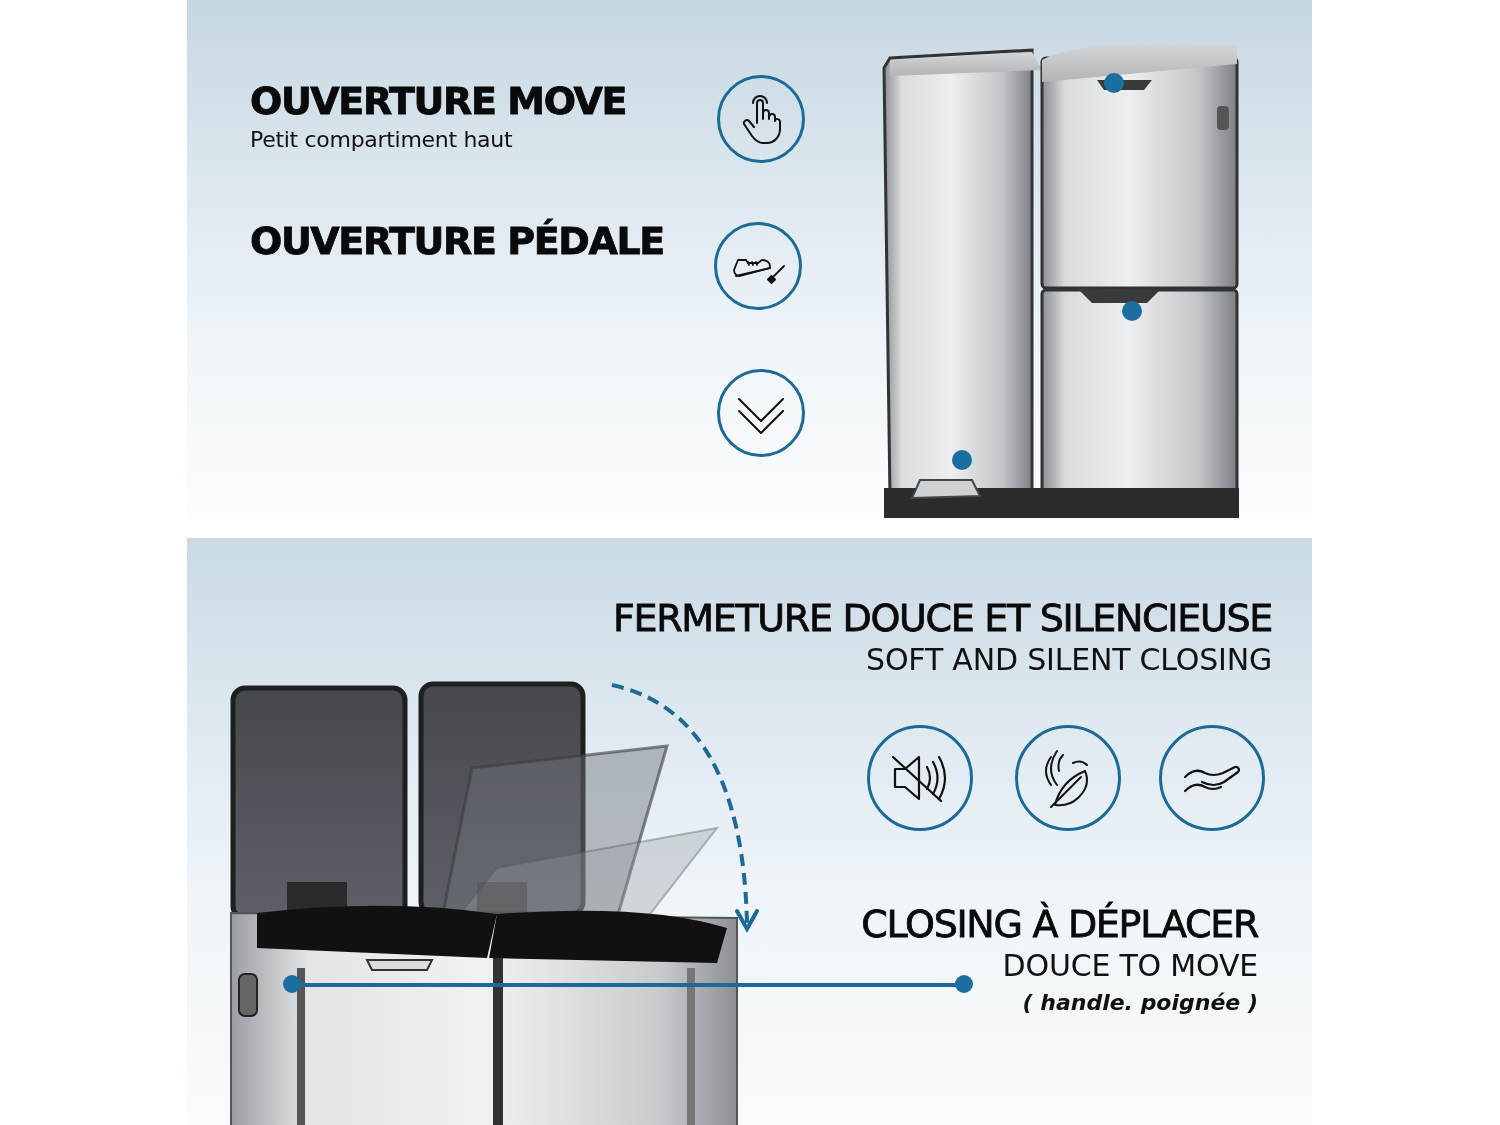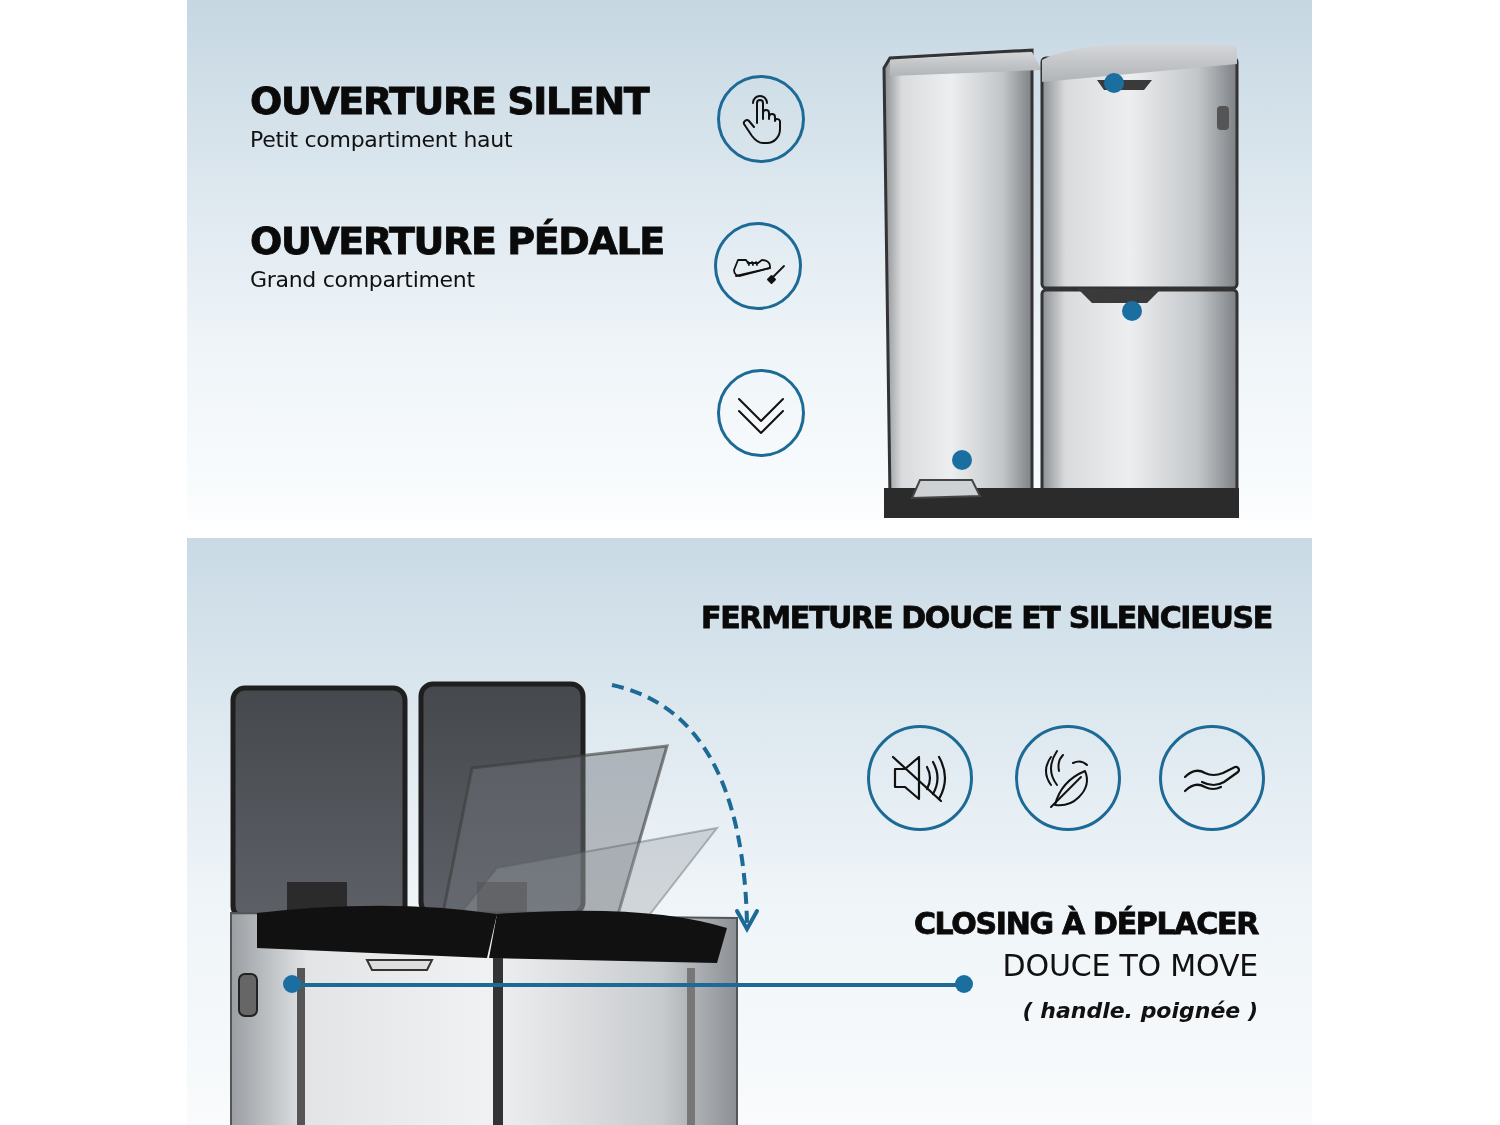--- a/index.html
+++ b/index.html
@@ -16,39 +16,38 @@
   .feat-title { font-family: "DejaVu Sans", sans-serif; font-weight: 900; font-size: 38px; letter-spacing: -1.4px; line-height: 42px; color: #0a0a0a; -webkit-text-stroke: 0.8px #0a0a0a; }
   .feat-sub { font-family: "DejaVu Sans", sans-serif; font-size: 22px; line-height: 36px; color: #111; letter-spacing: -0.3px; }
 
   .icon-circle { position: absolute; width: 88px; height: 88px; border: 3px solid #1c6a95; border-radius: 50%; display: flex; align-items: center; justify-content: center; }
   .icon-circle svg { width: 60px; height: 60px; }
 
   .bin { position: absolute; }
   .dot { position: absolute; width: 20px; height: 20px; border-radius: 50%; background: #1b6fa0; }
 
   .right-head { position: absolute; right: 40px; text-align: right; }
-  .big-title { font-family: "DejaVu Sans", sans-serif; font-weight: 700; font-size: 30px; letter-spacing: -1.3px; color: #0a0a0a; -webkit-text-stroke: 0.8px #0a0a0a; line-height: 44px; }
+  .big-title { font-family: "DejaVu Sans", sans-serif; font-weight: 400; font-size: 38px; letter-spacing: -1.3px; color: #0a0a0a; -webkit-text-stroke: 0.8px #0a0a0a; line-height: 44px; }
   .sub-caps { font-family: "DejaVu Sans", sans-serif; font-size: 30px; color: #111; line-height: 40px; letter-spacing: -0.2px; }
   .note { font-family: "DejaVu Sans", sans-serif; font-style: italic; font-weight: bold; font-size: 22px; color: #111; }
 
   .sym-circle { position: absolute; width: 106px; height: 106px; border: 3px solid #1c6a95; border-radius: 50%; display: flex; align-items: center; justify-content: center; }
   .sym-circle svg { width: 70px; height: 70px; }
 </style>
 </head>
 <body>
 
 <div class="panel panel-top">
 
   <div class="feat" style="top:80px;">
-    <div class="feat-title">OUVERTURE SILENT</div>
+    <div class="feat-title">OUVERTURE MOVE</div>
     <div class="feat-sub">Petit compartiment haut</div>
   </div>
   <div class="feat" style="top:220px;">
     <div class="feat-title">OUVERTURE PÉDALE</div>
-    <div class="feat-sub">Grand compartiment</div>
   </div>
 
   <div class="icon-circle" style="left:530px; top:75px;">
     <svg viewBox="0 0 60 60" fill="none" stroke="#111" stroke-width="2" stroke-linecap="round" stroke-linejoin="round">
       <path d="M26 34 V14 a3 3 0 0 1 6 0 V30 M32 28 v-4 a3 3 0 0 1 6 0 v6 M38 28 a3 3 0 0 1 6 0 v4 M44 31 a3 3 0 0 1 5 1 v8 c0 8 -6 14 -13 14 h-4 c-5 0 -8 -3 -11 -7 l-8 -12 a3 3 0 0 1 5 -3 l5 6"></path>
       <path d="M22 14 a7 7 0 0 1 14 0"></path>
     </svg>
   </div>
   <div class="icon-circle" style="left:527px; top:222px;">
     <svg viewBox="0 0 60 60" fill="none" stroke="#111" stroke-width="1.8" stroke-linecap="round" stroke-linejoin="round">
@@ -102,20 +101,21 @@
     <div class="dot" style="left:222px; top:45px;"></div>
     <div class="dot" style="left:240px; top:273px;"></div>
     <div class="dot" style="left:70px; top:422px;"></div>
   </div>
 </div>
 
 <div class="panel panel-bottom">
 
   <div class="right-head" style="top:58px;">
     <div class="big-title">FERMETURE DOUCE ET SILENCIEUSE</div>
+    <div class="sub-caps">SOFT AND SILENT CLOSING</div>
   </div>
 
   <div class="sym-circle" style="left:680px; top:187px;">
     <svg viewBox="0 0 70 70" fill="none" stroke="#111" stroke-width="2.2" stroke-linecap="round" stroke-linejoin="round">
       <path d="M10 26 h10 l14 -12 v42 l-14 -12 h-10 z"></path>
       <path d="M42 24 q6 11 0 22 M48 19 q9 16 0 32 M54 14 q12 21 0 42"></path>
       <path d="M8 14 L56 58"></path>
     </svg>
   </div>
   <div class="sym-circle" style="left:828px; top:187px;">
@@ -129,21 +129,21 @@
   <div class="sym-circle" style="left:972px; top:187px;">
     <svg viewBox="0 0 70 70" fill="none" stroke="#111" stroke-width="2.2" stroke-linecap="round" stroke-linejoin="round">
       <path d="M8 34 q10 -10 20 -4 q8 4 18 0 l12 -6 a3 3 0 0 1 3 5 l-14 10 q-10 6 -22 0"></path>
       <path d="M8 48 q10 -10 20 -4 q8 4 16 0"></path>
     </svg>
   </div>
 
   <div class="right-head" style="top:364px; right:54px;">
     <div class="big-title">CLOSING À DÉPLACER</div>
     <div class="sub-caps">DOUCE TO MOVE</div>
-    <div class="note" style="margin-top:12px;">( handle. poignée )</div>
+    <div class="note" style="margin-top:4px;">( handle. poignée )</div>
   </div>
 
   <div class="bin" style="left:40px; top:140px; width:560px; height:450px;">
     <svg viewBox="0 0 560 450" width="560" height="450">
       <defs>
         <linearGradient id="steel2" x1="0" x2="1">
           <stop offset="0" stop-color="#9a9ea2"></stop>
           <stop offset="0.15" stop-color="#e2e4e6"></stop>
           <stop offset="0.5" stop-color="#f0f1f2"></stop>
           <stop offset="0.85" stop-color="#c8cbce"></stop>

